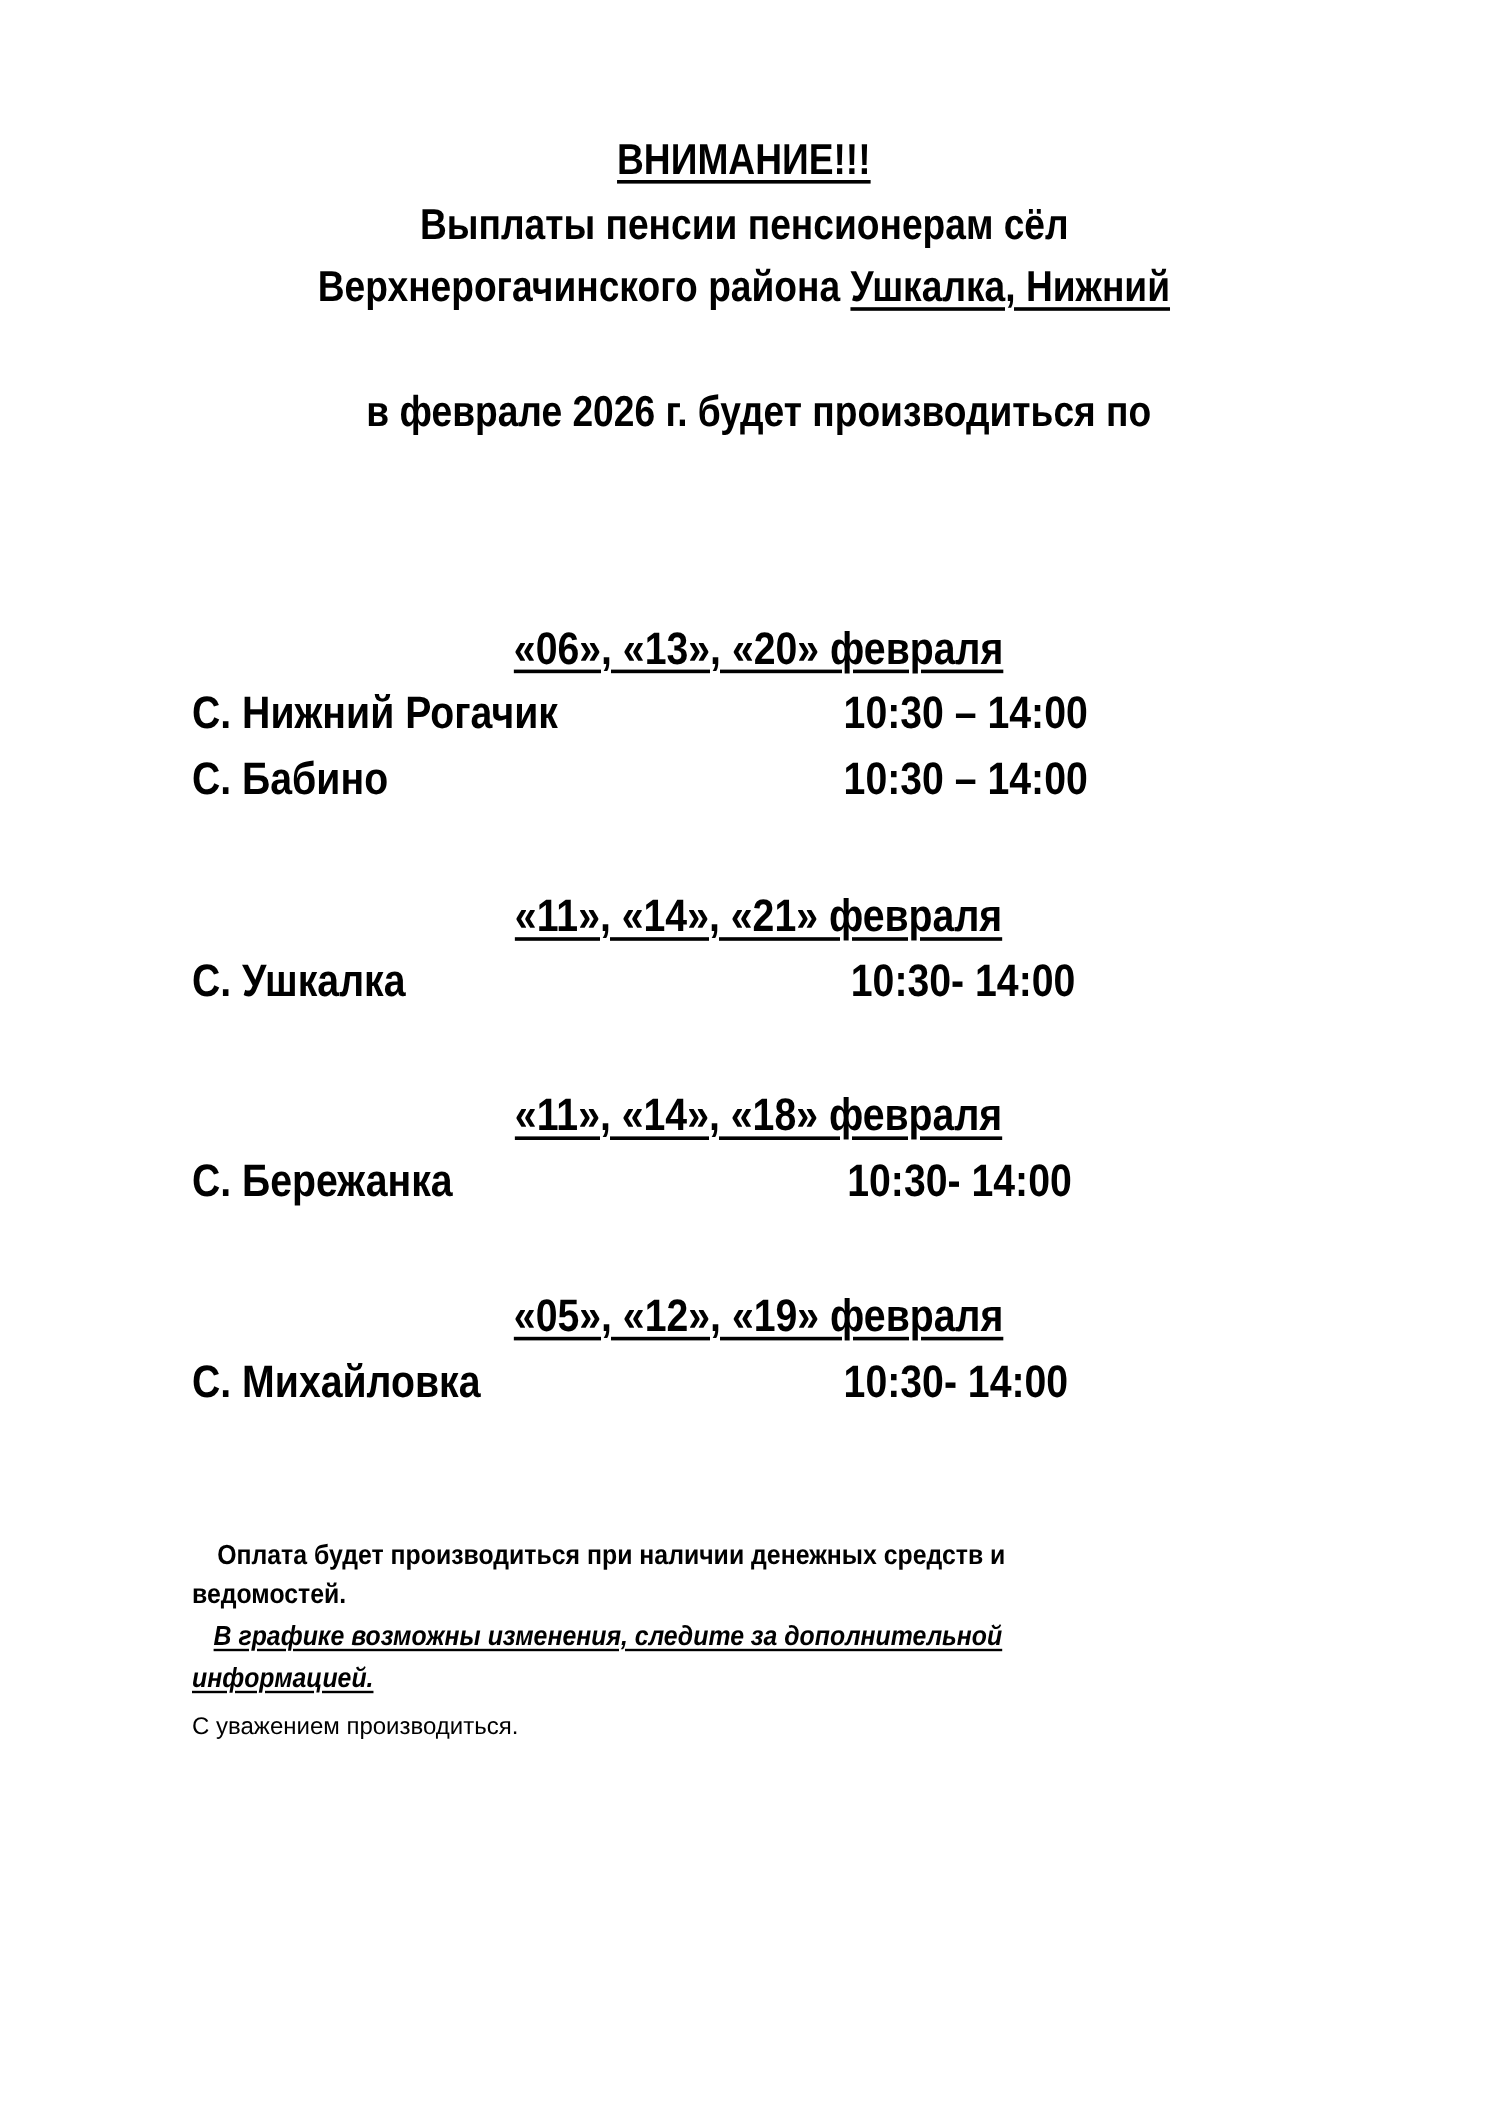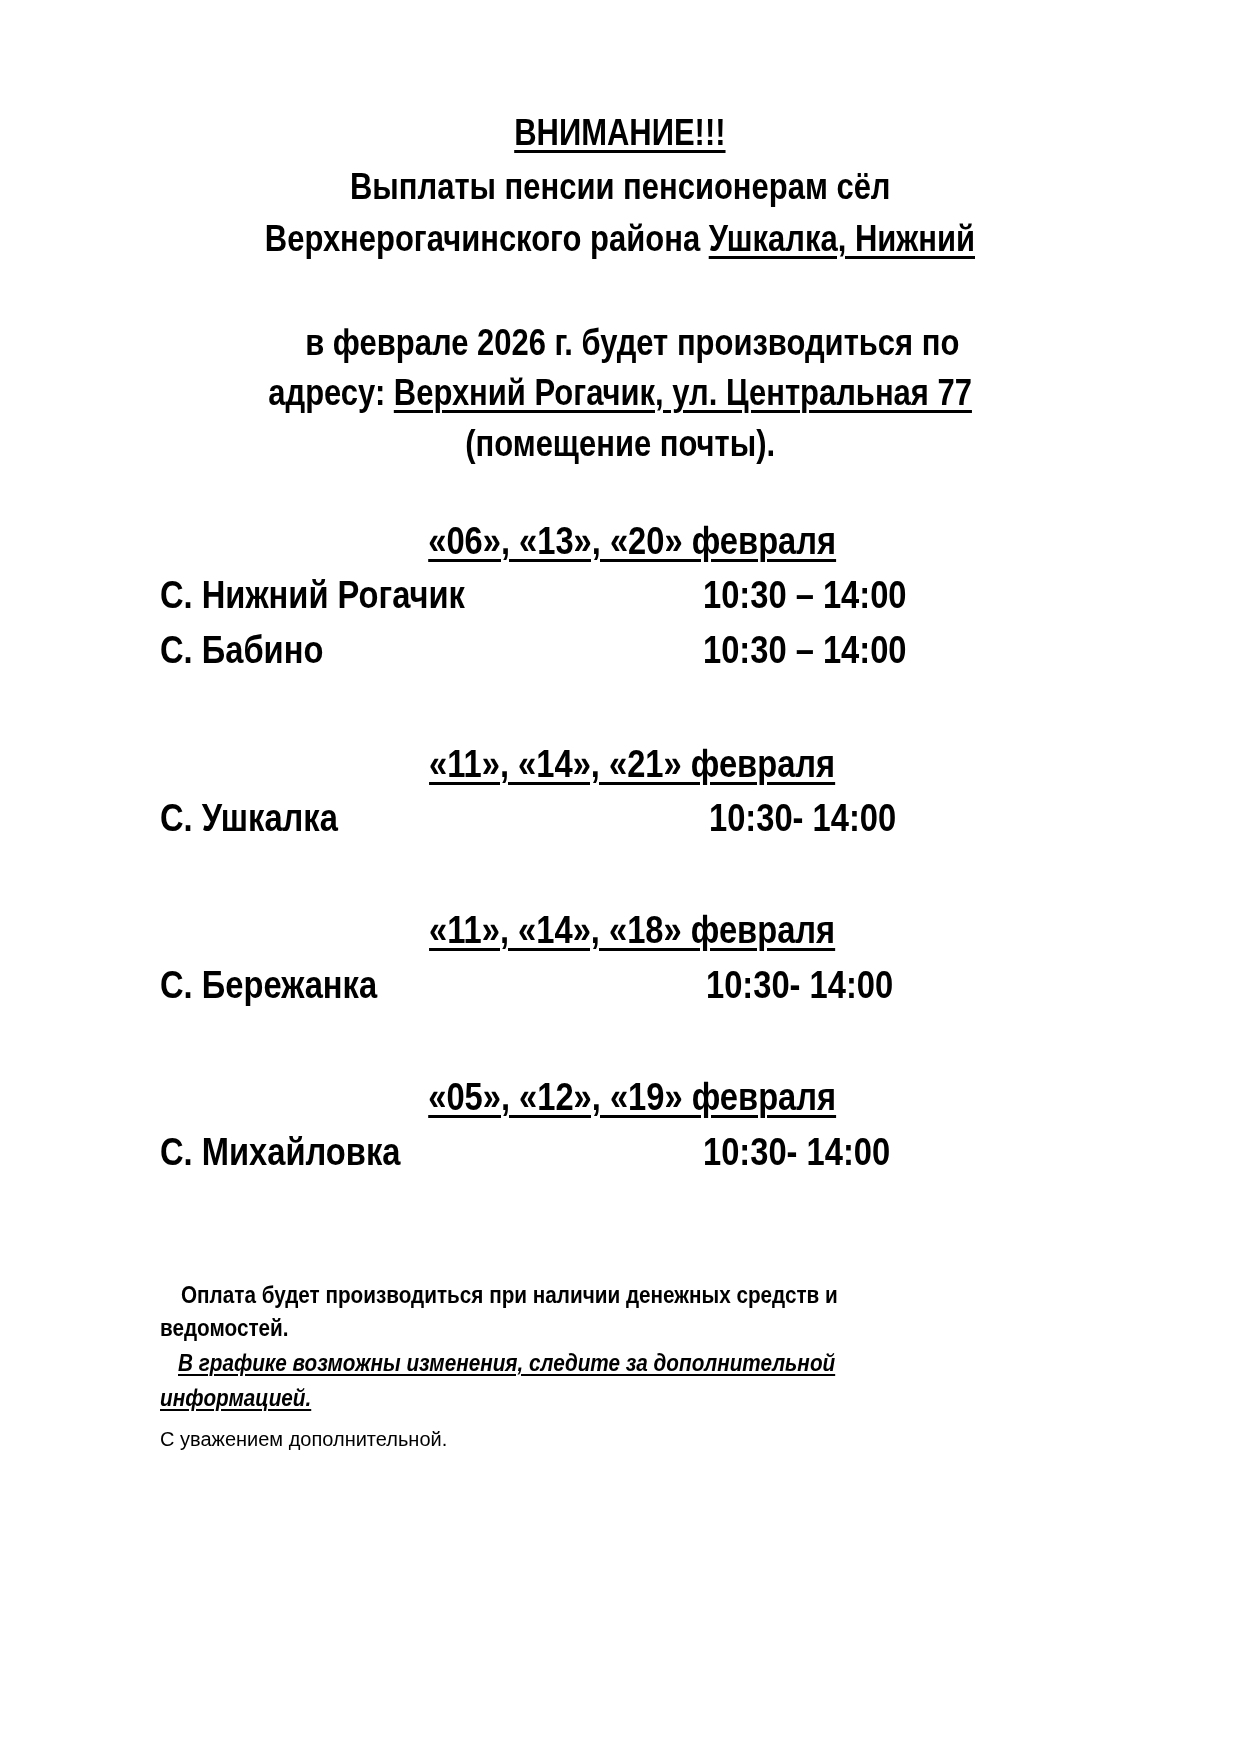--- a/index.html
+++ b/index.html
@@ -33,27 +33,21 @@
 
   <div class="line center big" style="top:166px;">
     <span class="ctr-wrap"><span>Выплаты пенсии пенсионерам сёл</span></span>
   </div>
 
 
   <div class="line center big" style="top:322px;padding-left:12px;">
     <span class="ctr-wrap"><span>в феврале 2026 г. будет производиться по</span></span>
   </div>
 
-  <div class="line center big" style="top:372px;">
-    <span class="ctr-wrap"><span>адресу: </span><span class="u">Верхний Рогачик, ул. Центральная 77</span></span>
-  </div>
 
-  <div class="line center big" style="top:423px;">
-    <span class="ctr-wrap"><span>(помещение почты).</span></span>
-  </div>
 
   <div class="date-head" style="top:520px; left:12px;">
     <span class="ctr-wrap"><span class="u">«06», «13», «20» февраля</span></span>
   </div>
   <div class="row-label" style="top:574px;">С. Нижний Рогачик</div>
   <div class="row-time" style="top:574px; left:703px;">10:30 – 14:00</div>
   <div class="row-label" style="top:629px;">С. Бабино</div>
   <div class="row-time" style="top:629px; left:703px;">10:30 – 14:00</div>
 
   <div class="date-head" style="top:743px; left:12px;">
@@ -75,15 +69,15 @@
   <div class="row-time" style="top:1131px; left:703px;">10:30- 14:00</div>
 
   <div class="footer" style="top:1282px; left:181px;">Оплата будет производиться при наличии денежных средств и</div>
   <div class="footer" style="top:1315px;">ведомостей.</div>
   <div class="footer" style="top:1350px; left:178px;">
     <span class="footer-italic">В графике возможны изменения, следите за дополнительной</span>
   </div>
   <div class="footer" style="top:1385px;">
     <span class="footer-italic">информацией.</span>
   </div>
-  <div class="sign" style="top:1428px;">С уважением дополнительной.</div>
+  <div class="sign" style="top:1428px;">С уважением производиться.</div>
 
 </div>
 
 </body></html>

